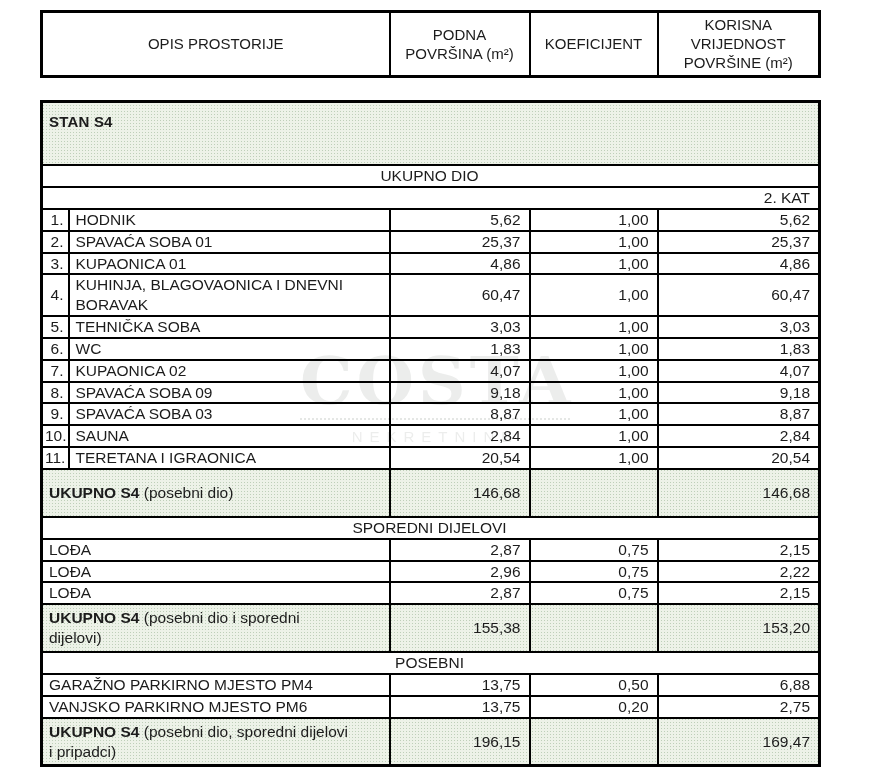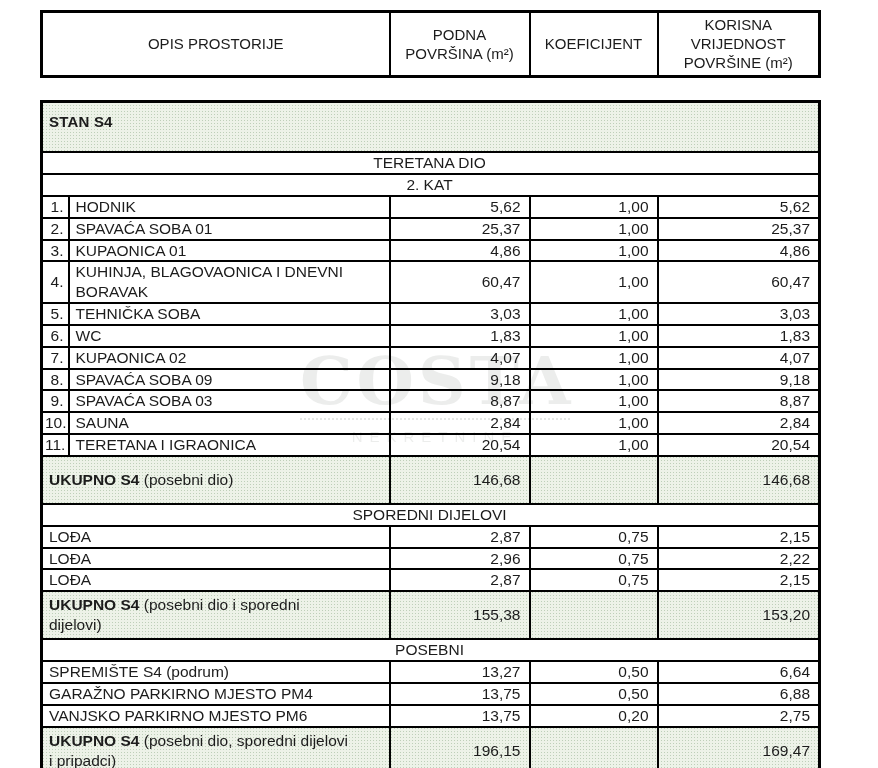--- a/index.html
+++ b/index.html
@@ -31,29 +31,29 @@
   
   .body-table { border: 3px solid #000; margin-top: 22px; }
 
   .num  { text-align: right; padding: 0 4px 0 2px; }
   .name { text-align: left; }
   .val  { text-align: right; }
 
   .row-plain td { height: 21px; }
 
   .section-hdr td { text-align: center; height: 22px; font-size: 15.5px; }
-  .floor-row td { text-align: center; height: 21px; }
+  .floor-row td { text-align: right; height: 21px; }
 
   .green {
     background-color: #edf2e8;
     background-image: radial-gradient(rgba(96, 138, 88, 0.33) 0.7px, transparent 0.9px);
     background-size: 3px 3px;
   }
   .stan-row td {
-    height: 51px;
+    height: 64px;
     vertical-align: top;
     padding-top: 9px;
     font-weight: 700;
     letter-spacing: 0.2px;
     font-size: 15px;
   }
   .total-row td { height: 48px; }
   .total-label { max-width: 300px; }
   .total-label .b { font-weight: 700; }
 
@@ -125,21 +125,21 @@
         <col style="width:128px">
         <col style="width:162px">
       </colgroup>
 
     <tbody>
         <tr class="stan-row green">
       <td colspan="5" class="name">STAN S4</td>
     </tr>
 
     <tr class="section-hdr">
-      <td colspan="5">TERETANA DIO</td>
+      <td colspan="5">UKUPNO DIO</td>
     </tr>
 
     <tr class="floor-row">
       <td colspan="5">2. KAT</td>
     </tr>
 
     <tr class="row-plain">
       <td class="num">1.</td>
       <td class="name">HODNIK</td>
       <td class="val">5,62</td>
@@ -260,26 +260,20 @@
       <td class="val">155,38</td>
       <td></td>
       <td class="val">153,20</td>
     </tr>
 
     <tr class="section-hdr">
       <td colspan="5">POSEBNI</td>
     </tr>
 
     <tr class="row-plain">
-      <td colspan="2" class="name">SPREMIŠTE S4 (podrum)</td>
-      <td class="val">13,27</td>
-      <td class="val">0,50</td>
-      <td class="val">6,64</td>
-    </tr>
-    <tr class="row-plain">
       <td colspan="2" class="name">GARAŽNO PARKIRNO MJESTO PM4</td>
       <td class="val">13,75</td>
       <td class="val">0,50</td>
       <td class="val">6,88</td>
     </tr>
     <tr class="row-plain">
       <td colspan="2" class="name">VANJSKO PARKIRNO MJESTO PM6</td>
       <td class="val">13,75</td>
       <td class="val">0,20</td>
       <td class="val">2,75</td>

